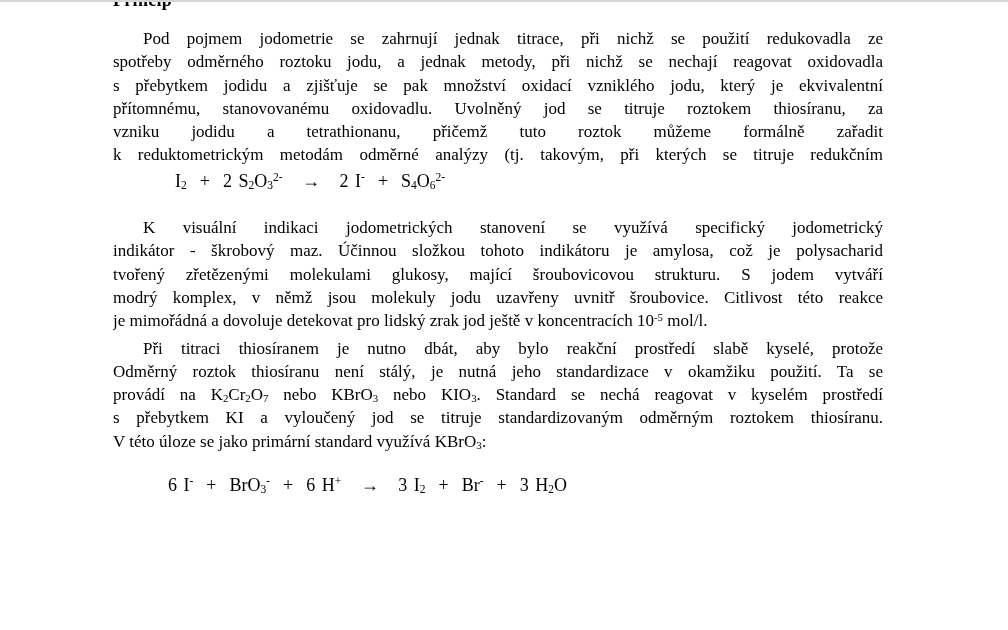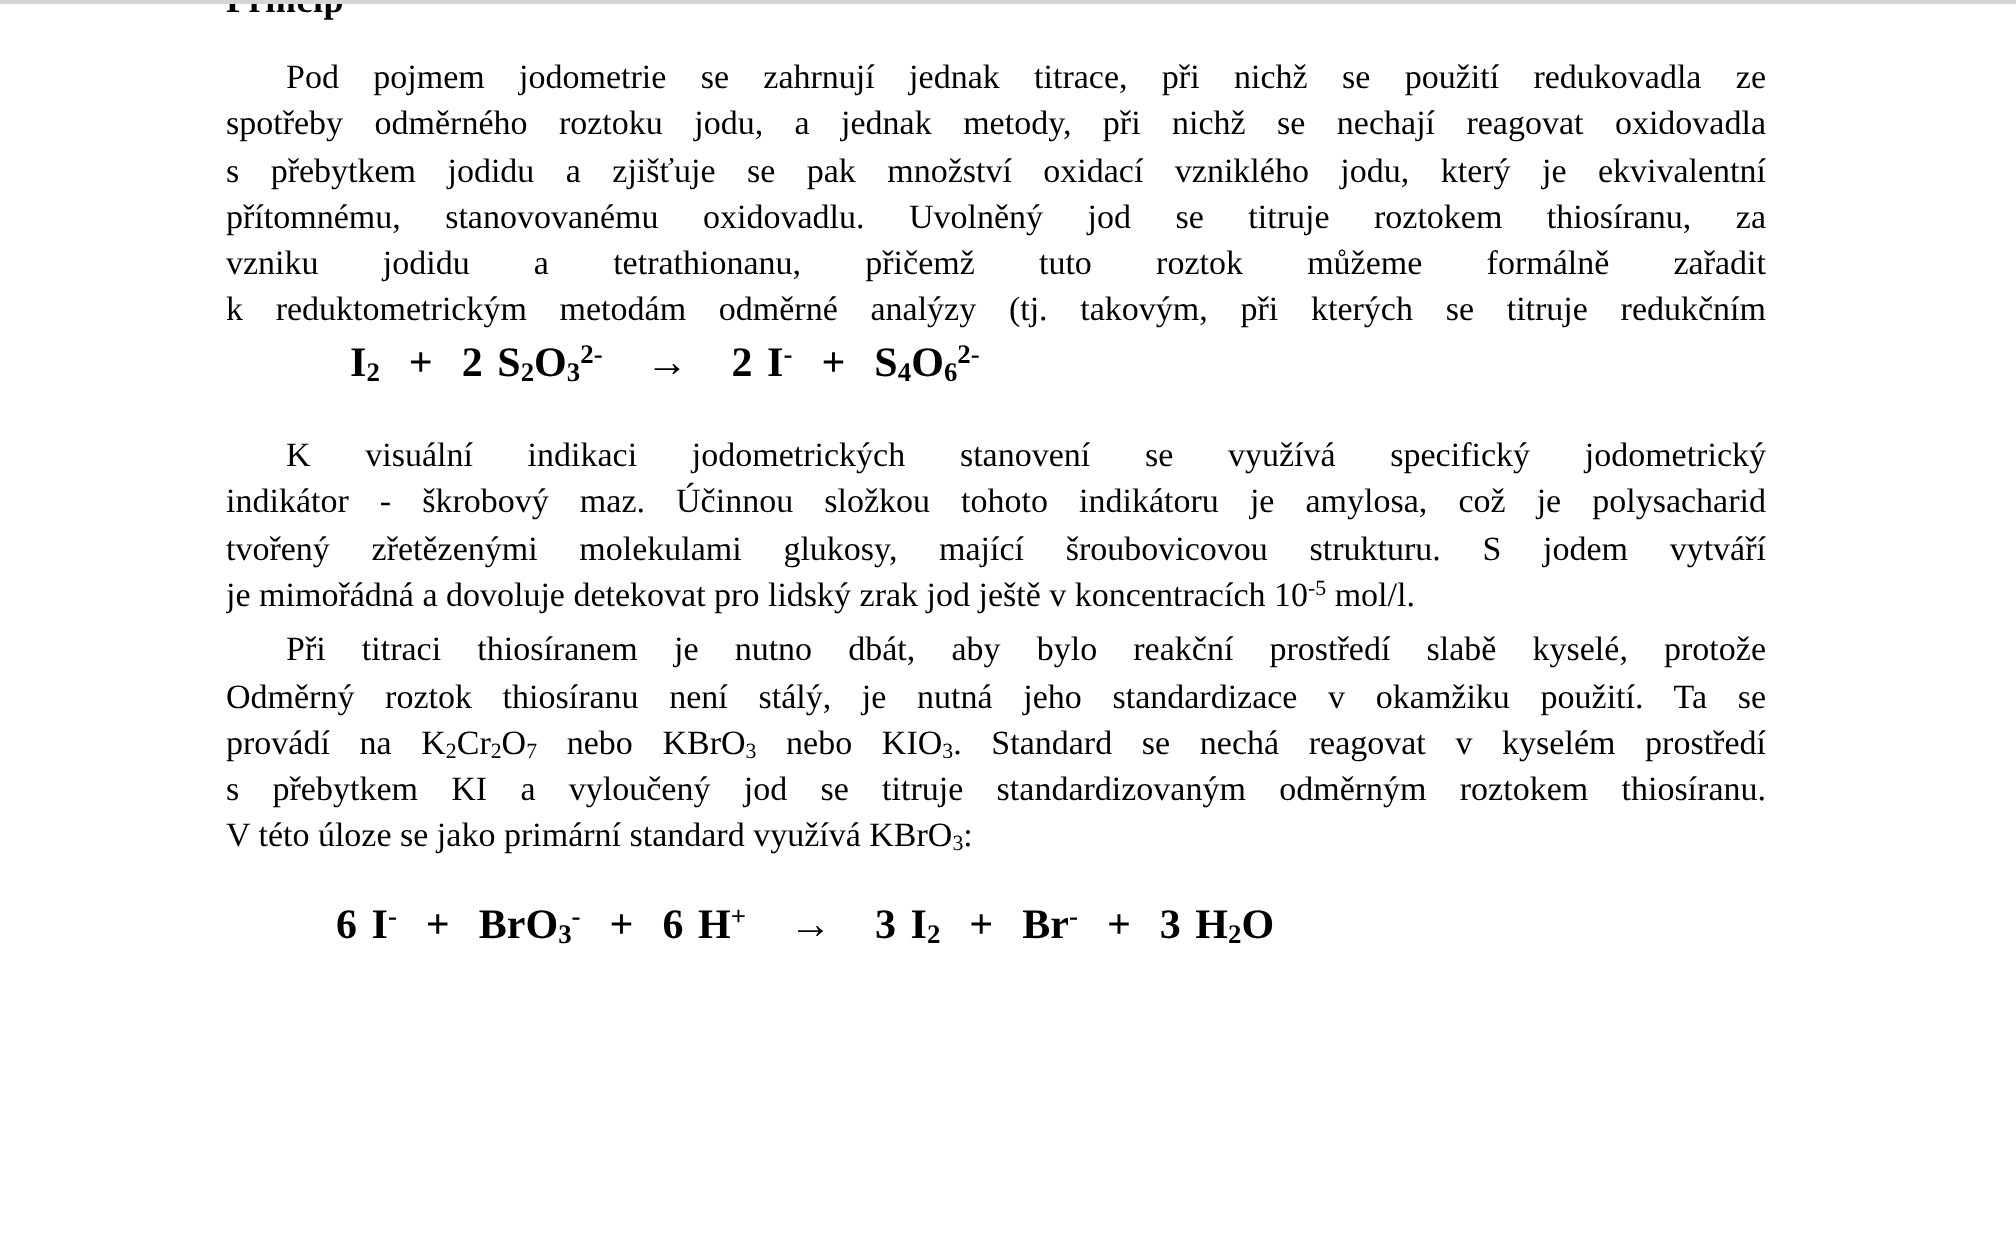--- a/index.html
+++ b/index.html
@@ -40,22 +40,22 @@
   .para-3 { margin-top: 4px; }
   .line {
     text-align: justify;
     text-align-last: left;
     overflow: hidden;
     white-space: normal;
   }
   .line.stretch { text-align-last: justify; }
   .line.indent { text-indent: 30px; }
   .equation {
-    font-weight: bold;
-    font-size: 21px;
+    font-weight: normal;
+    font-size: 18px;
     white-space: pre-wrap;
     word-spacing: 2px;
   }
   .eq-1 { margin-top: 3px; padding-left: 62px; }
   .eq-2 { margin-top: 21px; padding-left: 55px; }
   sub, sup {
     font-size: 64%;
     line-height: 0;
   }
   sub { vertical-align: -0.18em; }
@@ -80,20 +80,21 @@
       <div class="line stretch">vzniku jodidu a tetrathionanu, přičemž tuto roztok můžeme formálně zařadit</div>
       <div class="line stretch">k reduktometrickým metodám odměrné analýzy (tj. takovým, při kterých se titruje redukčním</div>
     </div>
 
   <div class="equation eq-1">I<sub>2</sub>  +  2 S<sub>2</sub>O<sub>3</sub><sup>2-</sup>   →   2 I<sup>-</sup>  +  S<sub>4</sub>O<sub>6</sub><sup>2-</sup></div>
 
   <div class="para para-2">
       <div class="line stretch indent">K visuální indikaci jodometrických stanovení se využívá specifický jodometrický</div>
       <div class="line stretch">indikátor - škrobový maz. Účinnou složkou tohoto indikátoru je amylosa, což je polysacharid</div>
       <div class="line stretch">tvořený zřetězenými molekulami glukosy, mající šroubovicovou strukturu. S jodem vytváří</div>
+      <div class="line stretch">modrý komplex, v němž jsou molekuly jodu uzavřeny uvnitř šroubovice. Citlivost této reakce</div>
       <div class="line">je mimořádná a dovoluje detekovat pro lidský zrak jod ještě v koncentracích 10<sup>-5</sup> mol/l.</div>
     </div>
 
   <div class="para para-3">
       <div class="line stretch indent">Při titraci thiosíranem je nutno dbát, aby bylo reakční prostředí slabě kyselé, protože</div>
       <div class="line stretch">Odměrný roztok thiosíranu není stálý, je nutná jeho standardizace v okamžiku použití. Ta se</div>
       <div class="line stretch">provádí na K<sub>2</sub>Cr<sub>2</sub>O<sub>7</sub> nebo KBrO<sub>3</sub> nebo KIO<sub>3</sub>. Standard se nechá reagovat v kyselém prostředí</div>
       <div class="line stretch">s přebytkem KI a vyloučený jod se titruje standardizovaným odměrným roztokem thiosíranu.</div>
       <div class="line">V této úloze se jako primární standard využívá KBrO<sub>3</sub>:</div>
     </div>

